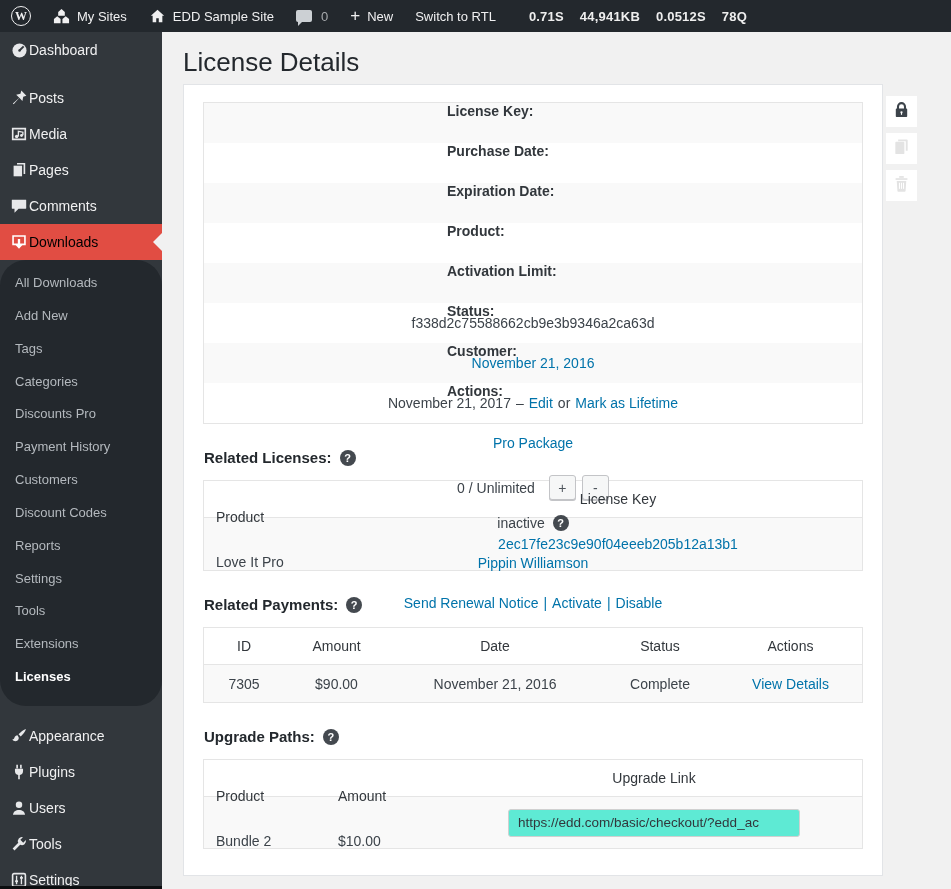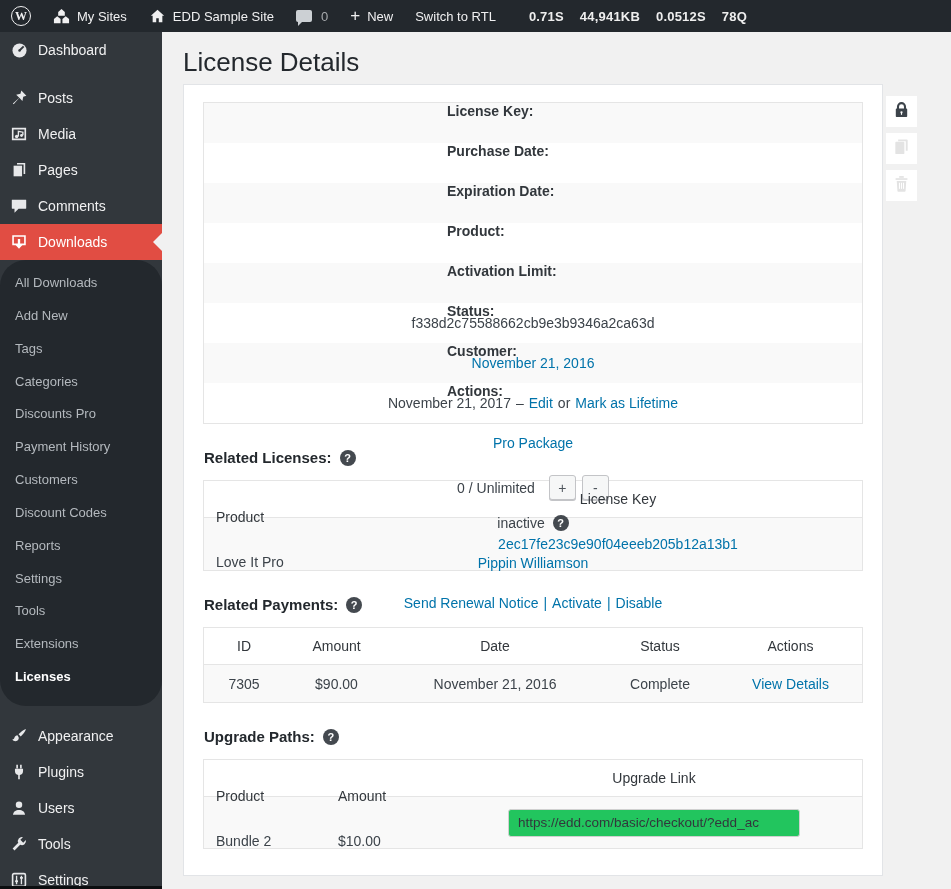--- a/index.html
+++ b/index.html
@@ -33,25 +33,25 @@
   .plus-glyph { font-size:17px; font-weight:400; line-height:1; margin-top:-2px; }
   .ab-stat { margin-left:16px; font-weight:700; color:#eeeeee; letter-spacing:.2px; }
   .ab-stat:first-of-type { margin-left:22px; }
 
   
   #sidebar {
     position:absolute; top:32px; left:0; width:162px; bottom:0;
     background:#32373c; color:#f0f0f1; font-size:14px;
   }
   .menu-item {
-    display:flex; align-items:center; gap:9px; padding:8px 8px 8px 9px;
+    display:flex; align-items:center; padding:8px 8px 8px 9px;
     cursor:pointer; font-weight:400; position:relative; line-height:18px;
   }
   .menu-icon { width:20px; height:20px; display:flex; align-items:center; justify-content:center; color:#e7e8ea; flex:0 0 20px; }
-  .menu-item.active { background:#e14d43; color:#ffffff;text-align:center; }
+  .menu-item.active { background:#e14d43; color:#000000;text-align:center; }
   .menu-item.active .menu-icon { color:#fff; }
   .menu-item.active::after {
     content:""; position:absolute; right:0; top:50%; margin-top:-9px;
     border-top:9px solid transparent; border-bottom:9px solid transparent;
     border-right:9px solid #f1f1f1;
   }
   .menu-gap { height:12px; }
   .submenu { background:#23282d; padding:7px 0 12px;border-radius:26px; }
   .submenu-item { padding:7px 4px 7px 15px; font-size:13px; color:#b4b9be; cursor:pointer; line-height:1.45; }
   .submenu-item.current { color:#ffffff; font-weight:700; }
@@ -105,21 +105,21 @@
   .pm-b { width:105px; flex:0 0 105px; }
   .pm-c { width:212px; flex:0 0 212px; }
   .pm-d { width:118px; flex:0 0 118px; }
   .pm-e { flex:1; }
   
   .up-a { width:122px; flex:0 0 122px; }
   .up-b { width:120px; flex:0 0 120px; }
   .up-c { flex:1; }
   .up-row { height:51px; }
   .upgrade-input {
-    width:292px; height:28px; background:#22c55e; border:1px solid #d0d0d0; border-radius:3px;
+    width:292px; height:28px; background:#5eead4; border:1px solid #d0d0d0; border-radius:3px;
     padding:4px 9px; font-size:13.5px; color:#32373c; font-family:"Liberation Sans",sans-serif;
   }
 
   
   .side-buttons { position:absolute; left:724px; top:64px; display:flex; flex-direction:column; gap:6px; }
   .side-btn {
     width:31px; height:31px; background:#fff; display:flex; align-items:center; justify-content:center;
     cursor:pointer;
   }
   .icon-dark { color:#3c434a; }

